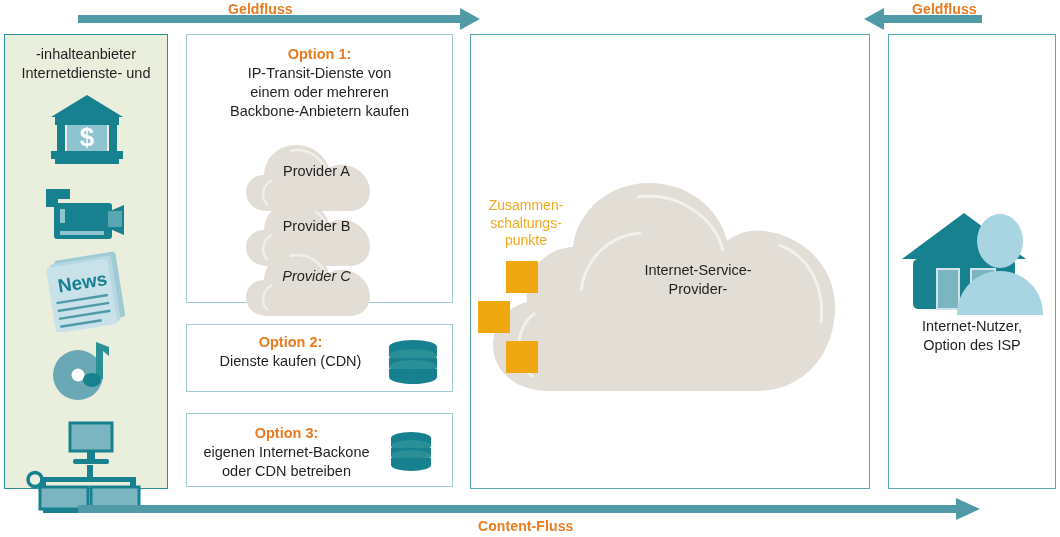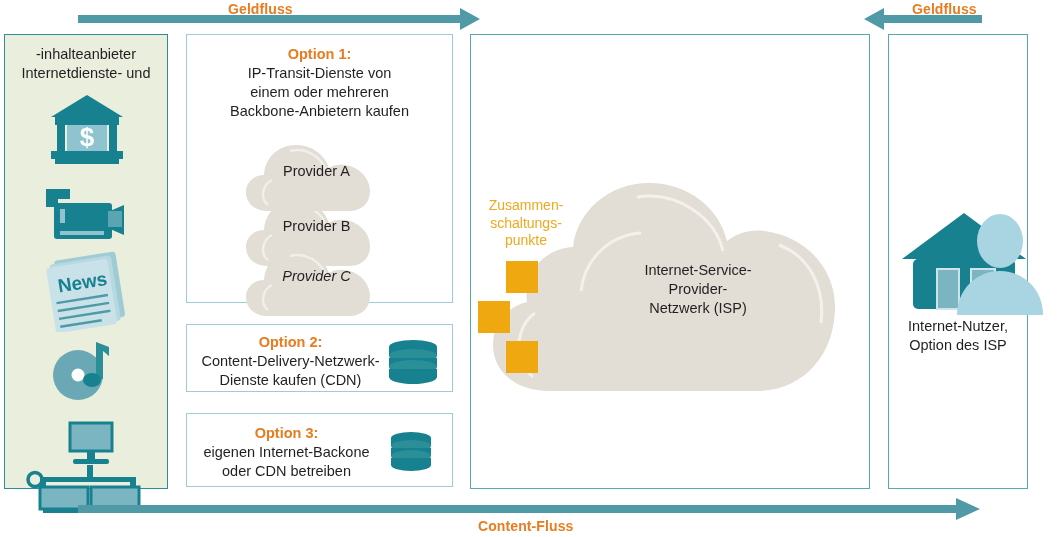--- a/index.html
+++ b/index.html
@@ -181,21 +181,20 @@
         <path d="M24,70 C16,64 18,50 28,45" fill="none" stroke="#f2efe9" stroke-width="2.4"></path>
         <path d="M46,16 C62,12 78,22 82,36" fill="none" stroke="#f2efe9" stroke-width="2.4"></path>
       </svg>
       <div class="prov-label" style="top:28px;">Provider C</div>
     </div>
   </div>
 
   <div class="panel sub" style="left:186px;top:324px;width:267px;height:68px;">
     <div class="panel-title" style="top:8px;right:58px;left:0;">
       <div class="opt-head">Option 2:</div>
-      <div class="opt-body">Content-Delivery-Netzwerk-</div>
       <div class="opt-body">Dienste kaufen (CDN)</div>
     </div>
     <div class="icon" style="left:200px;top:14px;">
       <svg width="52" height="46" viewBox="0 0 52 46">
         <ellipse cx="26" cy="8" rx="24" ry="7" fill="#17818f"></ellipse>
         <rect x="2" y="8" width="48" height="9" fill="#17818f"></rect>
         <ellipse cx="26" cy="17" rx="24" ry="7" fill="#2a8f96"></ellipse>
         <rect x="2" y="19" width="48" height="9" fill="#17818f"></rect>
         <ellipse cx="26" cy="28" rx="24" ry="7" fill="#2a8f96"></ellipse>
         <rect x="2" y="30" width="48" height="8" fill="#17818f"></rect>
@@ -232,35 +231,34 @@
                C318,98 346,130 346,168 C346,216 314,252 268,252 Z" fill="#e2ded6"></path>
       <path d="M44,238 C24,222 26,188 46,174" fill="none" stroke="#f3f1ec" stroke-width="3"></path>
       <path d="M92,152 C96,118 122,96 152,94" fill="none" stroke="#f3f1ec" stroke-width="3"></path>
       <path d="M148,58 C188,52 226,78 234,112" fill="none" stroke="#f3f1ec" stroke-width="3"></path>
       <path d="M290,106 C322,118 336,150 332,184" fill="none" stroke="#f3f1ec" stroke-width="3"></path>
     </svg>
 
     <div class="isp-text" style="left:112px;top:226px;width:230px;">
       <div>Internet-Service-</div>
       <div>Provider-</div>
-      <div>Netzwerk (ISP)</div>
     </div>
 
     <div class="zsp-label" style="left:0px;top:162px;width:110px;">
       <div>Zusammen-</div>
       <div>schaltungs-</div>
       <div>punkte</div>
     </div>
 
     <div class="ixp" style="left:35px;top:226px;width:32px;height:32px;"></div>
     <div class="ixp" style="left:7px;top:266px;width:32px;height:32px;"></div>
     <div class="ixp" style="left:35px;top:306px;width:32px;height:32px;"></div>
   </div>
 
-  <div class="panel" style="left:888px;top:34px;width:140px;height:455px;border-color:#58a8b0;">
+  <div class="panel" style="left:888px;top:34px;width:168px;height:455px;border-color:#58a8b0;">
 
     <div class="icon" style="left:12px;top:172px;">
       <svg width="148" height="110" viewBox="0 0 148 110">
 
         <g>
           <polygon points="63,6 125,52 1,52" fill="#17818f"></polygon>
           <rect x="12" y="52" width="102" height="50" rx="5" fill="#17818f"></rect>
           <rect x="36" y="62" width="22" height="40" fill="#7bb5c1" stroke="#cfe4ea" stroke-width="2"></rect>
           <rect x="70" y="62" width="24" height="24" fill="#7bb5c1" stroke="#cfe4ea" stroke-width="2"></rect>
         </g>

